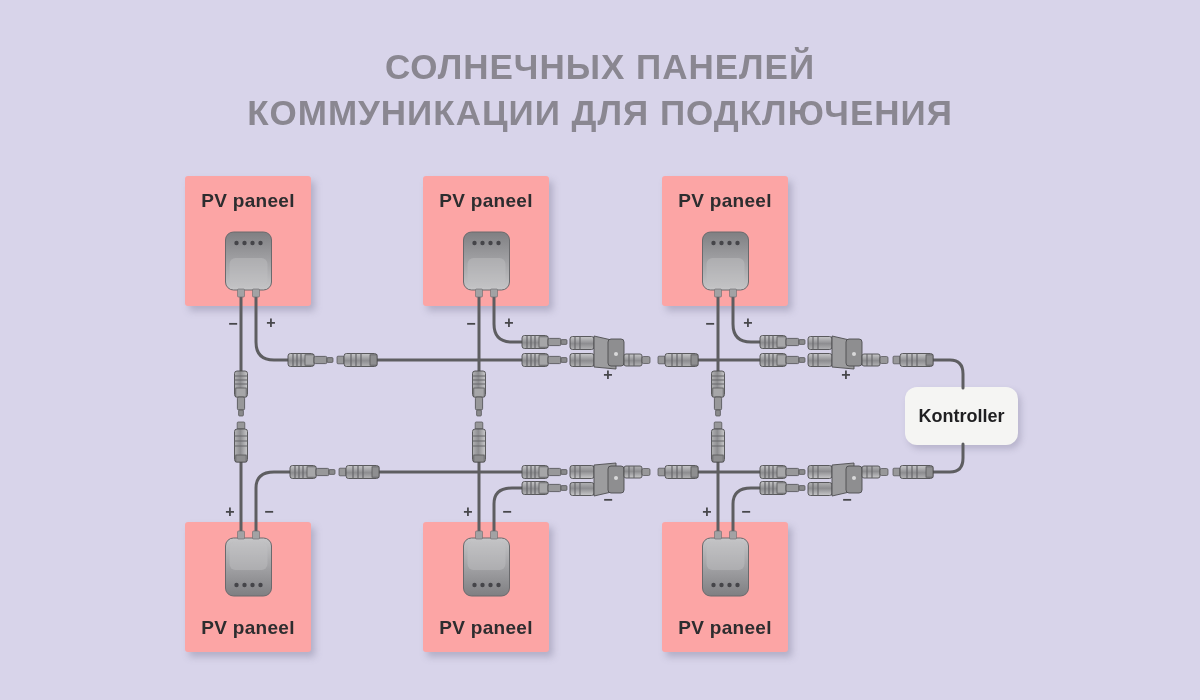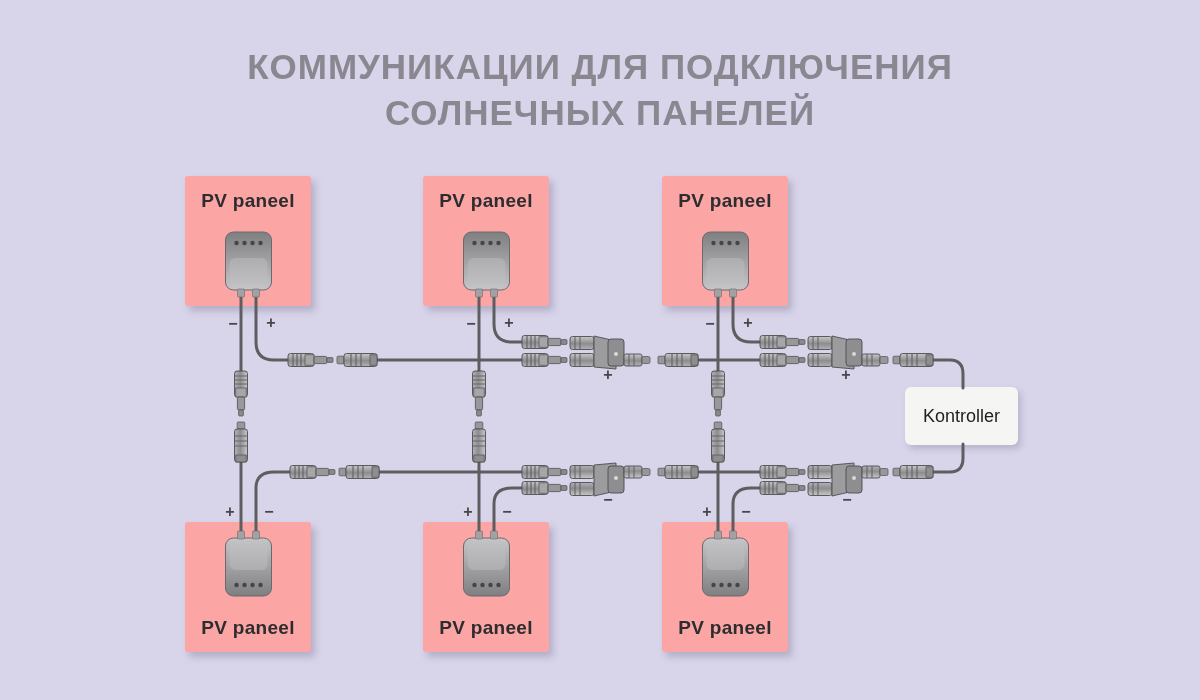--- a/index.html
+++ b/index.html
@@ -24,36 +24,36 @@
     box-shadow:4px 5px 7px rgba(110,105,135,0.35);
   }
   .panel .plabel{
     position:absolute;left:0;width:100%;text-align:center;
     font-weight:bold;font-size:19px;color:#2d2d2f;letter-spacing:0.3px;
   }
   .panel.top .plabel{top:14px;}
   .panel.bottom .plabel{bottom:13px;}
   .controller{
     position:absolute;left:905px;top:387px;width:113px;height:58px;
-    background:#f5f5f3;border-radius:6px;
+    background:#f5f5f3;border-radius:12px;
     box-shadow:3px 4px 6px rgba(110,105,135,0.30);
     display:flex;align-items:center;justify-content:center;
-    font-weight:normal;font-size:18px;color:#1f1f21;
+    font-weight:bold;font-size:18px;color:#1f1f21;
   }
   svg.overlay{position:absolute;left:0;top:0;pointer-events:none;}
   .pol{font-weight:bold;font-size:16px;fill:#47474b;}
 </style>
 </head>
 <body>
 
 <div class="stage">
 
   <div class="title">
+    <div>СОЛНЕЧНЫХ ПАНЕЛЕЙ</div>
     <div>КОММУНИКАЦИИ ДЛЯ ПОДКЛЮЧЕНИЯ</div>
-    <div>СОЛНЕЧНЫХ ПАНЕЛЕЙ</div>
   </div>
 
   <div class="panel top" style="left:185px;top:176px">
     <span class="plabel">PV paneel</span>
   </div>
   <div class="panel top" style="left:423px;top:176px">
     <span class="plabel">PV paneel</span>
   </div>
   <div class="panel top" style="left:662px;top:176px">
     <span class="plabel">PV paneel</span>

